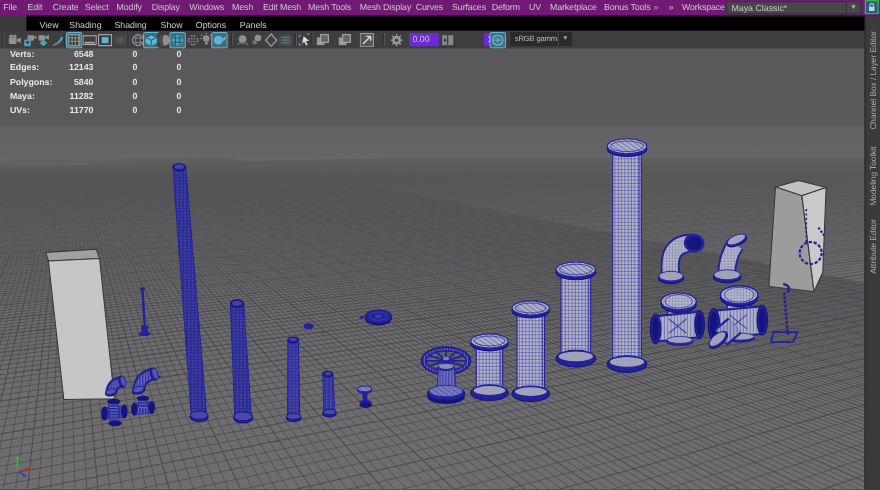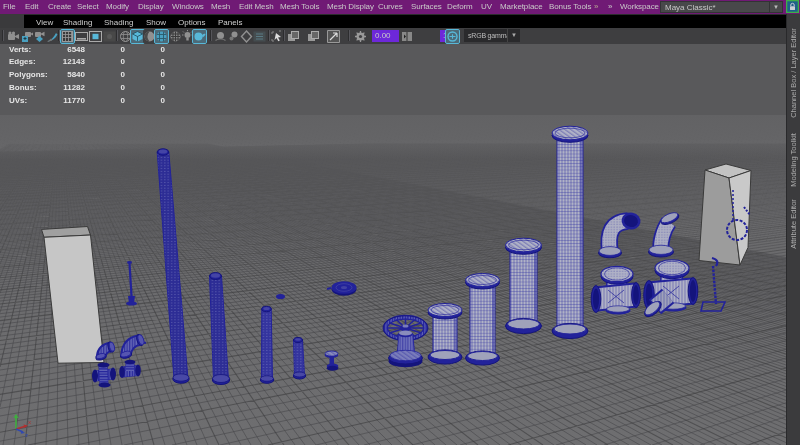--- a/index.html
+++ b/index.html
@@ -479,21 +479,21 @@
 <div class="hv" style="left:100px;top:45.0px;width:25px">0</div>
 <div class="hv" style="left:140px;top:45.0px;width:25px">0</div>
 <div class="hl" style="left:9px;top:57.0px">Edges:</div>
 <div class="hv" style="left:40px;top:57.0px;width:45px">12143</div>
 <div class="hv" style="left:100px;top:57.0px;width:25px">0</div>
 <div class="hv" style="left:140px;top:57.0px;width:25px">0</div>
 <div class="hl" style="left:9px;top:69.5px">Polygons:</div>
 <div class="hv" style="left:40px;top:69.5px;width:45px">5840</div>
 <div class="hv" style="left:100px;top:69.5px;width:25px">0</div>
 <div class="hv" style="left:140px;top:69.5px;width:25px">0</div>
-<div class="hl" style="left:9px;top:82.5px">Bonus:</div>
+<div class="hl" style="left:9px;top:82.5px">Maya:</div>
 <div class="hv" style="left:40px;top:82.5px;width:45px">11282</div>
 <div class="hv" style="left:100px;top:82.5px;width:25px">0</div>
 <div class="hv" style="left:140px;top:82.5px;width:25px">0</div>
 <div class="hl" style="left:9px;top:95.5px">UVs:</div>
 <div class="hv" style="left:40px;top:95.5px;width:45px">11770</div>
 <div class="hv" style="left:100px;top:95.5px;width:25px">0</div>
 <div class="hv" style="left:140px;top:95.5px;width:25px">0</div>
 <div class="sidebar">
     <div class="vlab" style="top:59px">Channel Box / Layer Editor</div>
     <div class="vlab" style="top:146px">Modeling Toolkit</div>

